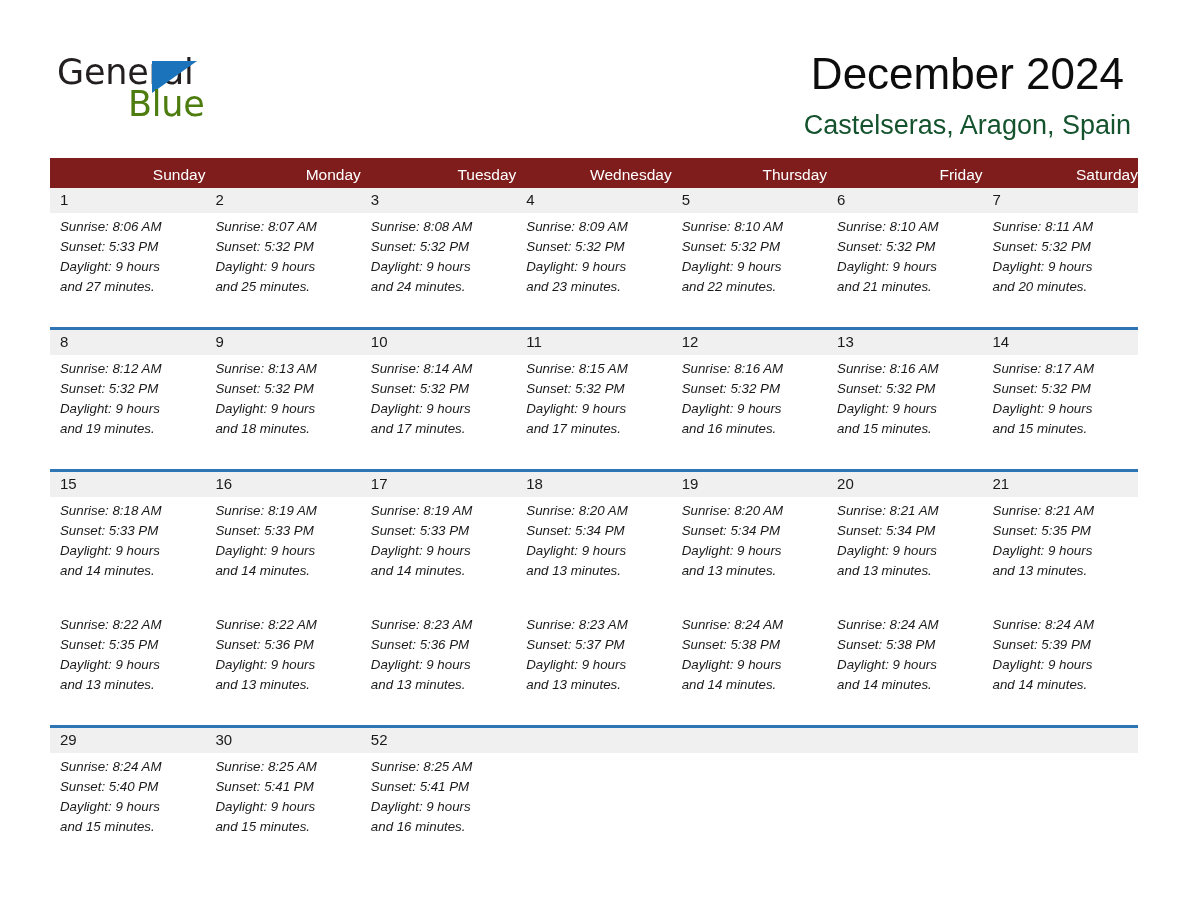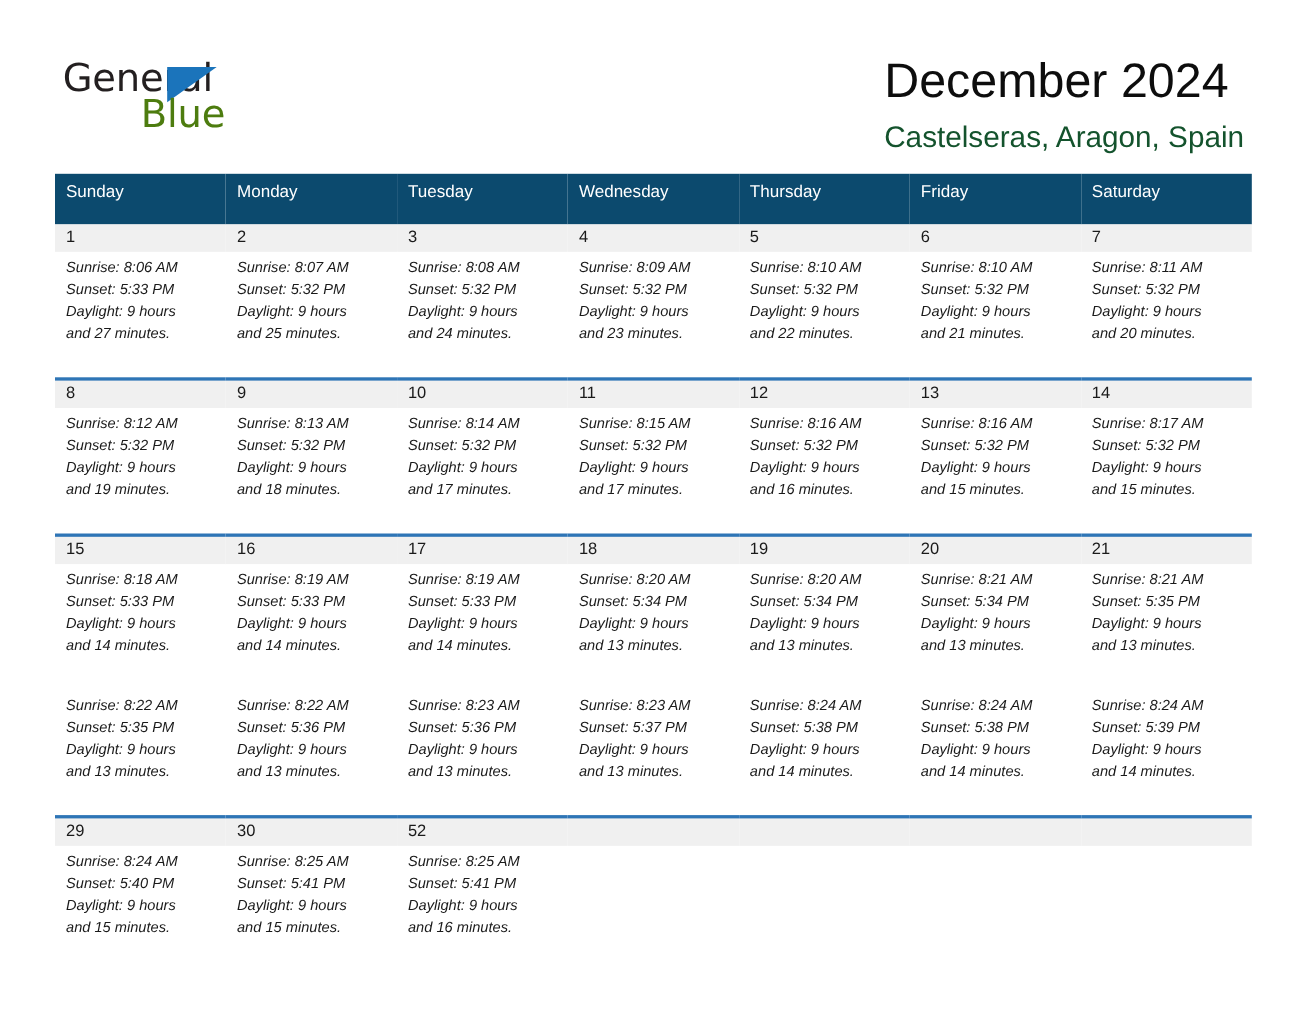--- a/index.html
+++ b/index.html
@@ -63,21 +63,21 @@
     width: 0;
     height: 0;
     border-left: 45px solid #1b74bb;
     border-bottom: 32px solid transparent;
   }
 
   .title-block {
     position: absolute;
     right: 57px;
     top: 48px;
-    text-align: left;
+    text-align: center;
   }
   .month-title {
     font-size: 44px;
     line-height: 52px;
     font-weight: normal;
     color: #0d0d0d;
     margin: 0;
     white-space: nowrap;
     font-family: "Liberation Sans", sans-serif;
   }
@@ -96,26 +96,26 @@
     position: absolute;
     left: 50px;
     top: 158px;
     width: 1088px;
     border-collapse: collapse;
     table-layout: fixed;
   }
   .calendar col { width: 155.43px; }
 
   .dow-row th {
-    background: #0c4a6e;
+    background: #7f1d1d;
     color: #ffffff;
     font-size: 15.5px;
     font-weight: normal;
-    text-align: left;
-    padding: 7px 0 20px 10px;
+    text-align: right;
+    padding: 7px 0 4px 10px;
     height: 19px;
     vertical-align: middle;
     font-family: "Liberation Sans", sans-serif;
   }
 
   .daynum-row td {
     background: #f0f0f0;
     border-top: 3px solid #2e75b6;
     padding: 3px 0 2px 10px;
     font-size: 15px;

